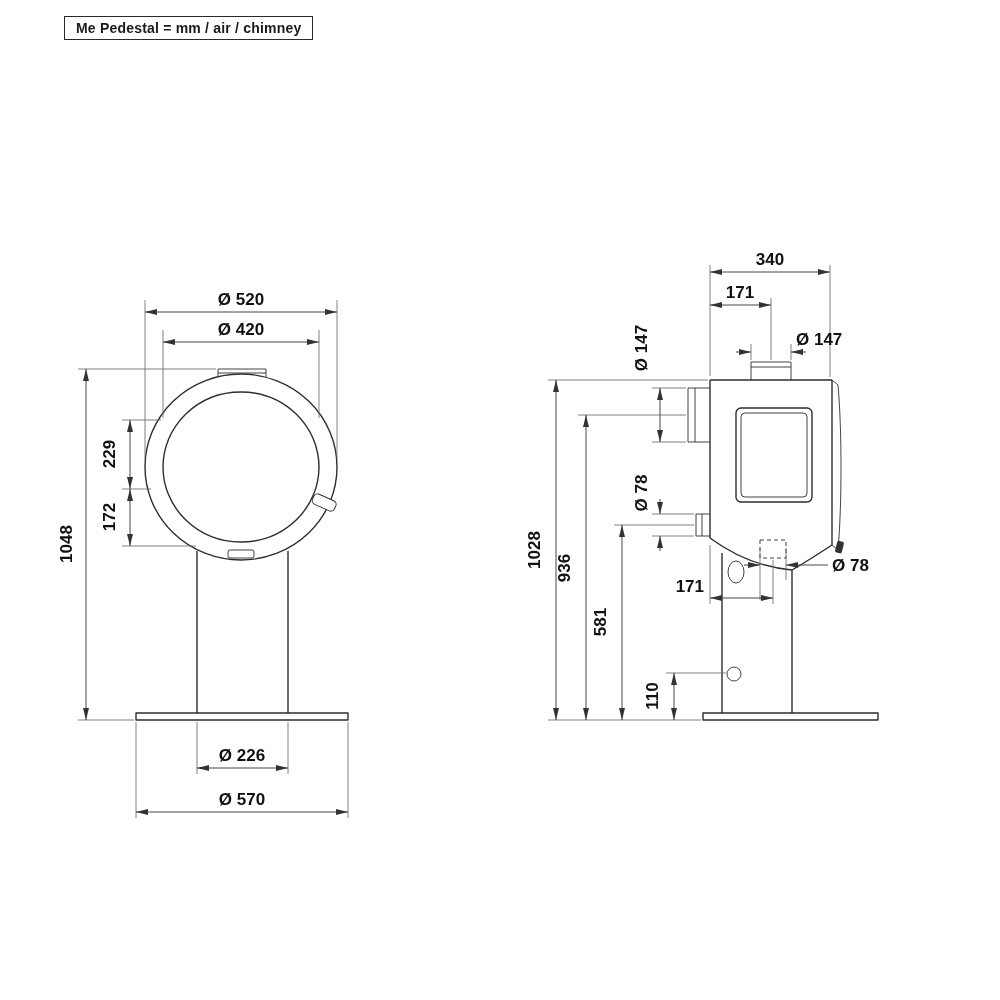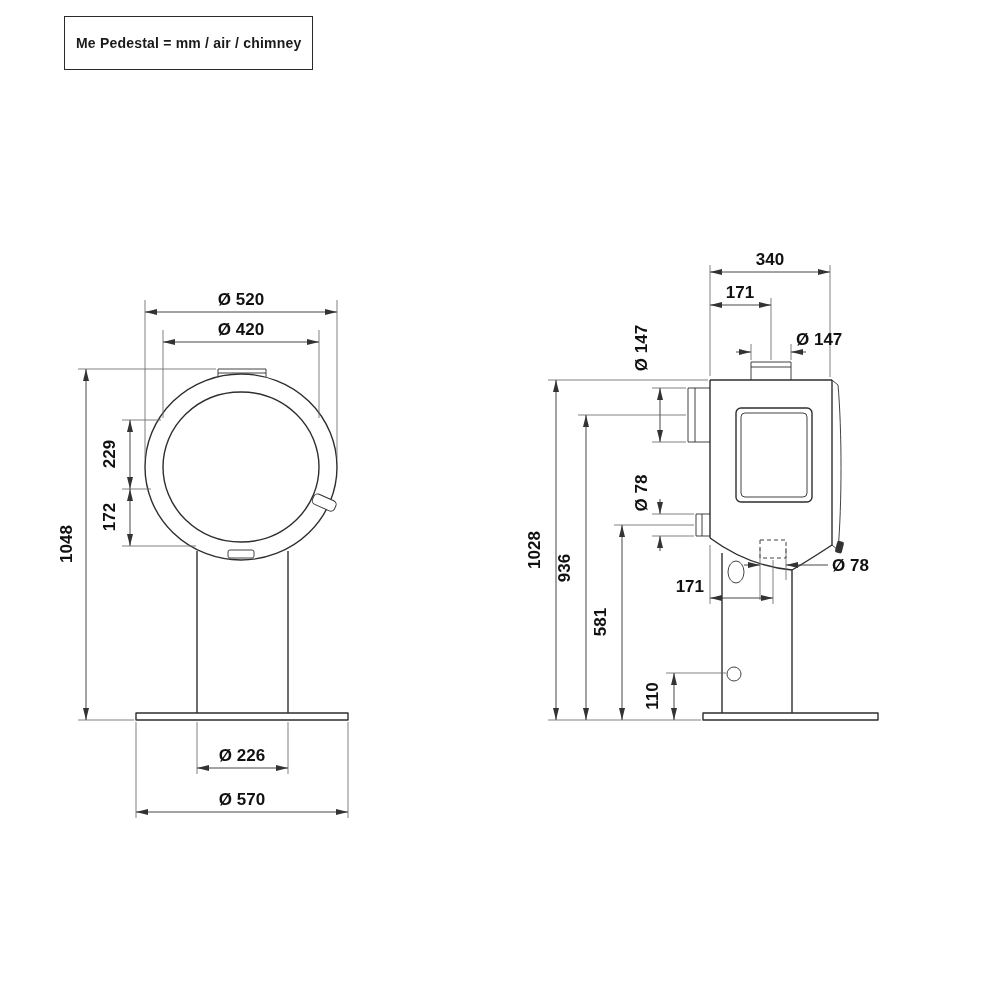--- a/index.html
+++ b/index.html
@@ -1,19 +1,19 @@
 <!DOCTYPE html>
 <html><head>
 <meta charset="utf-8">
 <style>
   html,body { margin:0; padding:0; background:#ffffff; }
   .canvas { position:relative; width:1000px; height:1000px; background:#ffffff; overflow:hidden;
             font-family:"Liberation Sans","DejaVu Sans",sans-serif; }
   .title-box { position:absolute; left:64px; top:16px; border:1.6px solid #2a2a2a;
-               padding:18px 11px; font-size:14px; font-weight:bold; color:#1a1a1a;
+               padding:3px 11px; font-size:14px; font-weight:bold; color:#1a1a1a;
                background:#fff; letter-spacing:0.2px; }
   svg { position:absolute; left:0; top:0; }
   .o   { fill:none; stroke:#2e2e2e; stroke-width:1.4; stroke-linejoin:round; }
   .t   { fill:none; stroke:#2e2e2e; stroke-width:0.9; }
   .d   { fill:none; stroke:#474747; stroke-width:1; }
   .e   { fill:none; stroke:#6b6b6b; stroke-width:0.85; }
   .dash{ stroke-dasharray:4 3; }
   .fillw { fill:#ffffff; }
   text.dim { font-size:17px; font-weight:600; fill:#111; }
 </style>

